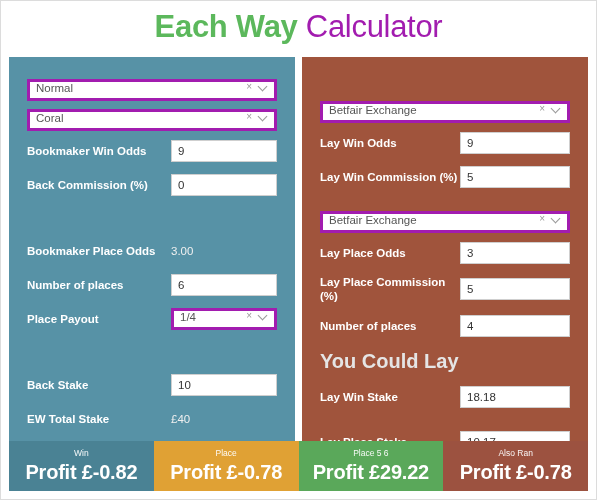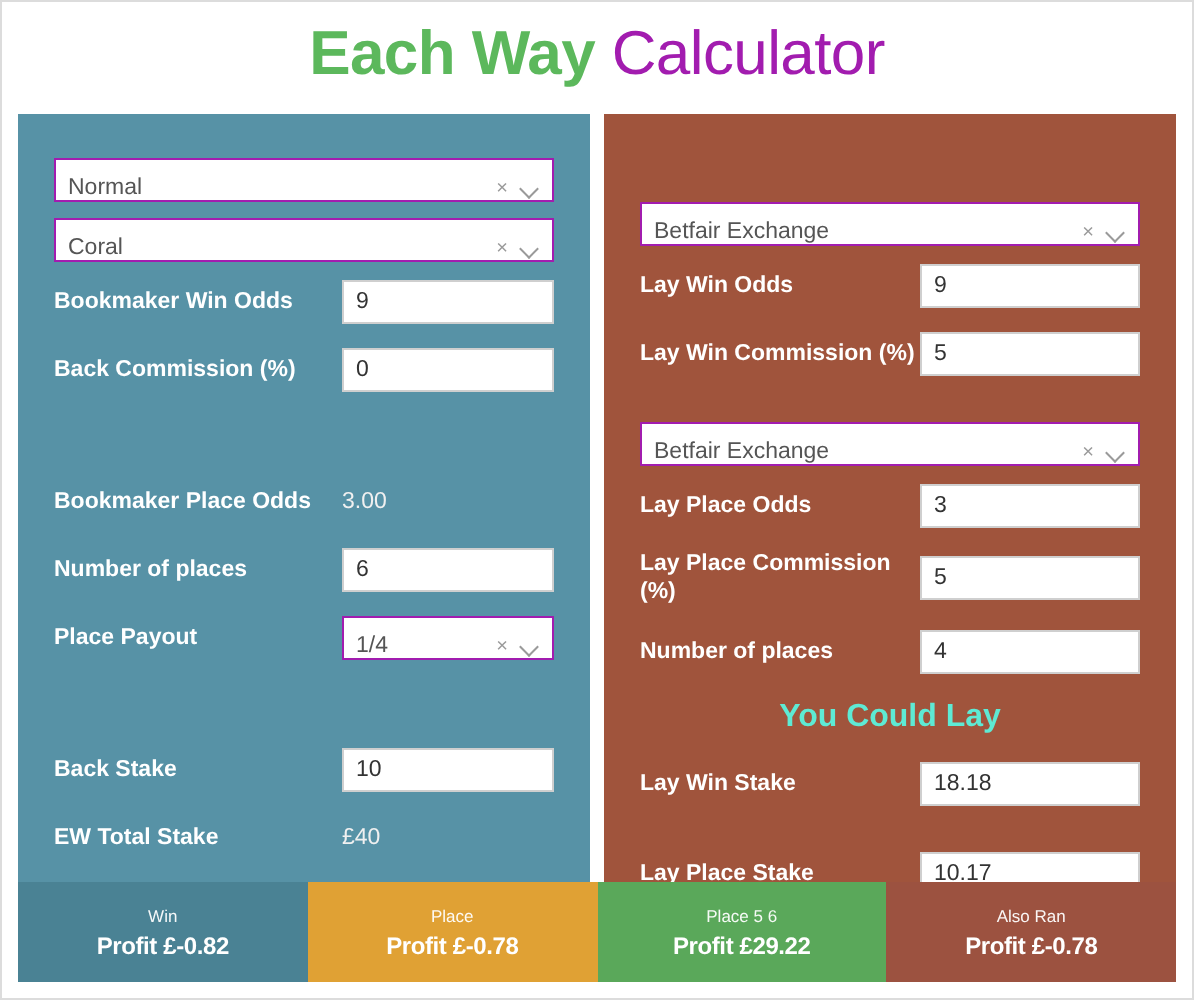--- a/index.html
+++ b/index.html
@@ -100,23 +100,23 @@
 
   
   .select-row {
     display: flex;
     margin-bottom: 8px;
   }
   .select {
     flex: 1 1 auto;
     height: 22px;
     background: #ffffff;
-    border: 1px solid #a21caf;
-    display: flex;
-    align-items: flex-end;
+    border: 3px solid #a21caf;
+    display: flex;
+    align-items: flex-start;
     padding: 0 6px;
     font-size: 11.5px;
     color: #555555;
   }
   .select .txt { flex: 1 1 auto; }
   .select .clear,
   .field .clear {
     color: #9a9a9a;
     font-size: 10px;
     margin-right: 6px;
@@ -138,23 +138,22 @@
     border-right: 1.4px solid #9a9a9a;
     border-bottom: 1.4px solid #9a9a9a;
     transform: rotate(45deg);
   }
 
   .spacer-lg { height: 32px; }
   .spacer-md { height: 22px; }
   .spacer-sm { height: 12px; }
 
   .section-title {
-    text-align: center;
-    color: #5eead4;
-    font-size: 16px;
+    color: #e5e5e5;
+    font-size: 20px;
     font-weight: bold;
     margin: 12px 0 12px 0;
   }
 
   .hint {
     font-size: 7.5px;
     color: #f2e3dd;
     margin: 1px 0 0 0;
     padding-left: 127px;
   }
@@ -177,21 +176,21 @@
     color: #ffffff;
     text-align: center;
   }
   .result .rlabel {
     font-size: 8.5px;
     font-weight: normal;
     margin-bottom: 3px;
     opacity: 0.95;
   }
   .result .rvalue {
-    font-size: 12px;
+    font-size: 20px;
     font-weight: bold;
     letter-spacing: -0.2px;
   }
   .r-win    { background: #4a8294; }
   .r-place  { background: #e0a134; }
   .r-place5 { background: #5aa85a; }
   .r-alsoran{ background: #9c5240; }
 </style>
 </head>
 <body>

